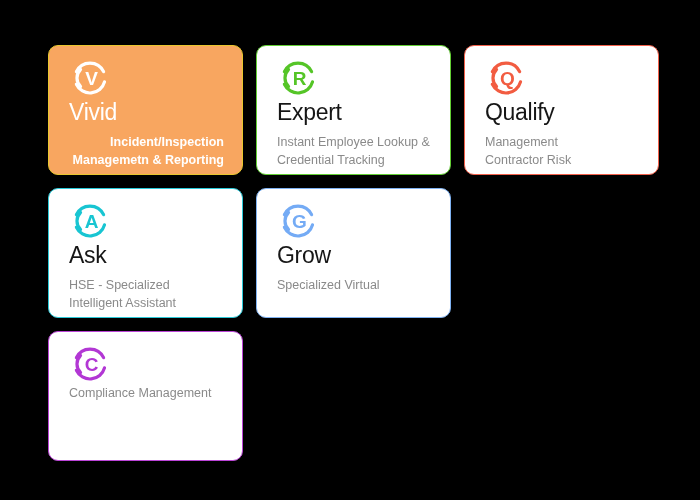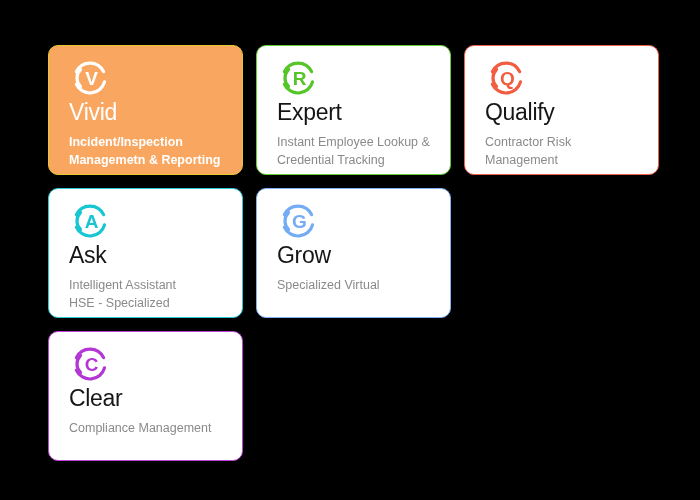--- a/index.html
+++ b/index.html
@@ -38,21 +38,21 @@
     color:var(--title-color,#161616);
     margin:1px 0 9px 0;
     line-height:1.1;
   }
   .desc{
     font-size:12.5px;
     font-weight:400;
     line-height:1.42;
     color:var(--desc-color,#8a8a8a);
   }
-  .card-vivid .desc{font-weight:700;}
+  .card-vivid .desc{font-weight:700;text-align:right;}
 </style>
 </head>
 <body style="background: rgb(0, 0, 0);">
 
 <div class="grid">
 
   <div class="card card-vivid" style="--accent: #FFFFFF; --bg: #F8A660; --border-color: #E9C72E; --title-color: #FFFFFF; --desc-color: #FFFFFF;">
     <div class="icon">
       <svg width="42" height="40" viewBox="0 0 42 40" fill="none">
         <path d="M 11.5 11.5 A 12 12 0 0 0 11.5 28.5" stroke="currentColor" stroke-width="3.2" stroke-linecap="round"></path>
@@ -88,38 +88,38 @@
     <div class="icon">
       <svg width="42" height="40" viewBox="0 0 42 40" fill="none">
         <path d="M 11.5 11.5 A 12 12 0 0 0 11.5 28.5" stroke="currentColor" stroke-width="3.2" stroke-linecap="round"></path>
         <path d="M 7.4 13.7 A 15 15 0 0 1 34.6 13.7" stroke="currentColor" stroke-width="3.2" stroke-linecap="round"></path>
         <path d="M 35.5 23.9 A 15 15 0 0 1 7.4 26.3" stroke="currentColor" stroke-width="3.2" stroke-linecap="round"></path>
         <text x="22.5" y="27" text-anchor="middle" font-size="19" font-weight="bold" font-family="Liberation Sans, DejaVu Sans, sans-serif" fill="currentColor" stroke="none">Q</text>
       </svg>
     </div>
     <div class="title">Qualify</div>
     <div class="desc">
+      <div>Management</div>
       <div>Contractor Risk</div>
-      <div>Management</div>
     </div>
   </div>
 
   <div class="card card-ask" style="--accent: #18C5D2; --bg: #FFFFFF; --border-color: #2BC9D8; --title-color: #161616; --desc-color: #8A8A8A;">
     <div class="icon">
       <svg width="42" height="40" viewBox="0 0 42 40" fill="none">
         <path d="M 11.5 11.5 A 12 12 0 0 0 11.5 28.5" stroke="currentColor" stroke-width="3.2" stroke-linecap="round"></path>
         <path d="M 7.4 13.7 A 15 15 0 0 1 34.6 13.7" stroke="currentColor" stroke-width="3.2" stroke-linecap="round"></path>
         <path d="M 35.5 23.9 A 15 15 0 0 1 7.4 26.3" stroke="currentColor" stroke-width="3.2" stroke-linecap="round"></path>
         <text x="22.5" y="27" text-anchor="middle" font-size="19" font-weight="bold" font-family="Liberation Sans, DejaVu Sans, sans-serif" fill="currentColor" stroke="none">A</text>
       </svg>
     </div>
     <div class="title">Ask</div>
     <div class="desc">
+      <div>HSE - Specialized</div>
       <div>Intelligent Assistant</div>
-      <div>HSE - Specialized</div>
     </div>
   </div>
 
   <div class="card card-grow" style="--accent: #74ABF5; --bg: #FFFFFF; --border-color: #7FB2F2; --title-color: #161616; --desc-color: #8A8A8A;">
     <div class="icon">
       <svg width="42" height="40" viewBox="0 0 42 40" fill="none">
         <path d="M 11.5 11.5 A 12 12 0 0 0 11.5 28.5" stroke="currentColor" stroke-width="3.2" stroke-linecap="round"></path>
         <path d="M 7.4 13.7 A 15 15 0 0 1 34.6 13.7" stroke="currentColor" stroke-width="3.2" stroke-linecap="round"></path>
         <path d="M 35.5 23.9 A 15 15 0 0 1 7.4 26.3" stroke="currentColor" stroke-width="3.2" stroke-linecap="round"></path>
         <text x="22.5" y="27" text-anchor="middle" font-size="19" font-weight="bold" font-family="Liberation Sans, DejaVu Sans, sans-serif" fill="currentColor" stroke="none">G</text>
@@ -133,19 +133,18 @@
 
   <div class="card card-clear" style="--accent: #B237D4; --bg: #FFFFFF; --border-color: #BA44D6; --title-color: #161616; --desc-color: #8A8A8A;">
     <div class="icon">
       <svg width="42" height="40" viewBox="0 0 42 40" fill="none">
         <path d="M 11.5 11.5 A 12 12 0 0 0 11.5 28.5" stroke="currentColor" stroke-width="3.2" stroke-linecap="round"></path>
         <path d="M 7.4 13.7 A 15 15 0 0 1 34.6 13.7" stroke="currentColor" stroke-width="3.2" stroke-linecap="round"></path>
         <path d="M 35.5 23.9 A 15 15 0 0 1 7.4 26.3" stroke="currentColor" stroke-width="3.2" stroke-linecap="round"></path>
         <text x="22.5" y="27" text-anchor="middle" font-size="19" font-weight="bold" font-family="Liberation Sans, DejaVu Sans, sans-serif" fill="currentColor" stroke="none">C</text>
       </svg>
     </div>
-    <div class="title">Clear</div>
     <div class="desc">
       <div>Compliance Management</div>
     </div>
   </div>
 
 </div>
 
 </body></html>

